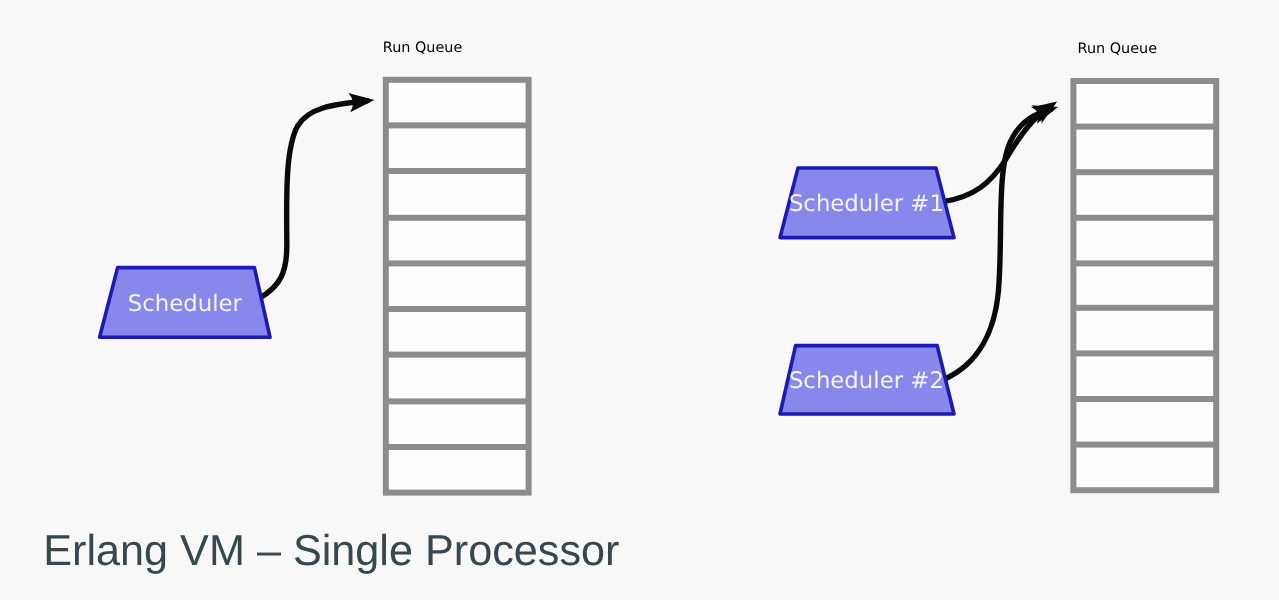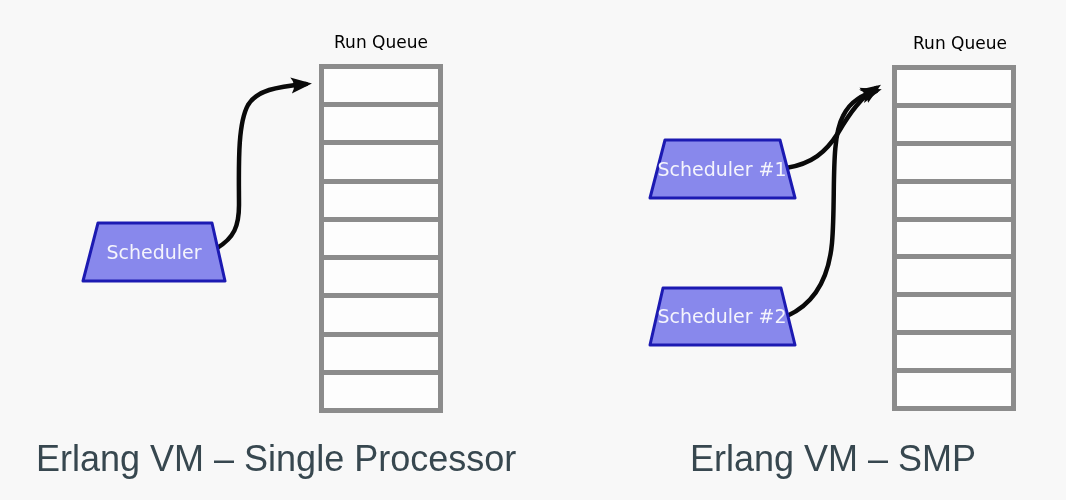--- a/index.html
+++ b/index.html
@@ -6,23 +6,22 @@
   .canvas {
     position: relative;
     width: 1066px;
     height: 500px;
     background: var(--background, #f8f8f8);
     font-family: "DejaVu Sans", sans-serif;
     overflow: hidden;
   }
   .queue-title {
     position: absolute;
-    font-size: 17px;
+    font-size: 12px;
     color: var(--queue-title, #000);
-    text-align: center;
     white-space: nowrap;
   }
   .queue {
     position: absolute;
     box-sizing: border-box;
     background: var(--queue-border, #8c8c8c);
     padding: 5px;
     display: flex;
     flex-direction: column;
     gap: 5px;
@@ -113,15 +112,14 @@
     <text class="trap-label" x="154" y="259">Scheduler</text>
 
     <polygon class="trap" points="665,140 780,140 795,198 650,198"></polygon>
     <text class="trap-label" x="722" y="176">Scheduler #1</text>
 
     <polygon class="trap" points="663,288 781,288 795,345 650,345"></polygon>
     <text class="trap-label" x="722" y="323">Scheduler #2</text>
   </svg>
 
   <div class="caption" style="left:36px; top:438px; width:480px;">Erlang VM – Single Processor</div>
-  <div class="caption" style="left:633px; top:438px; width:400px;">Erlang VM – SMP</div>
 
 </div>
 
 </body></html>

